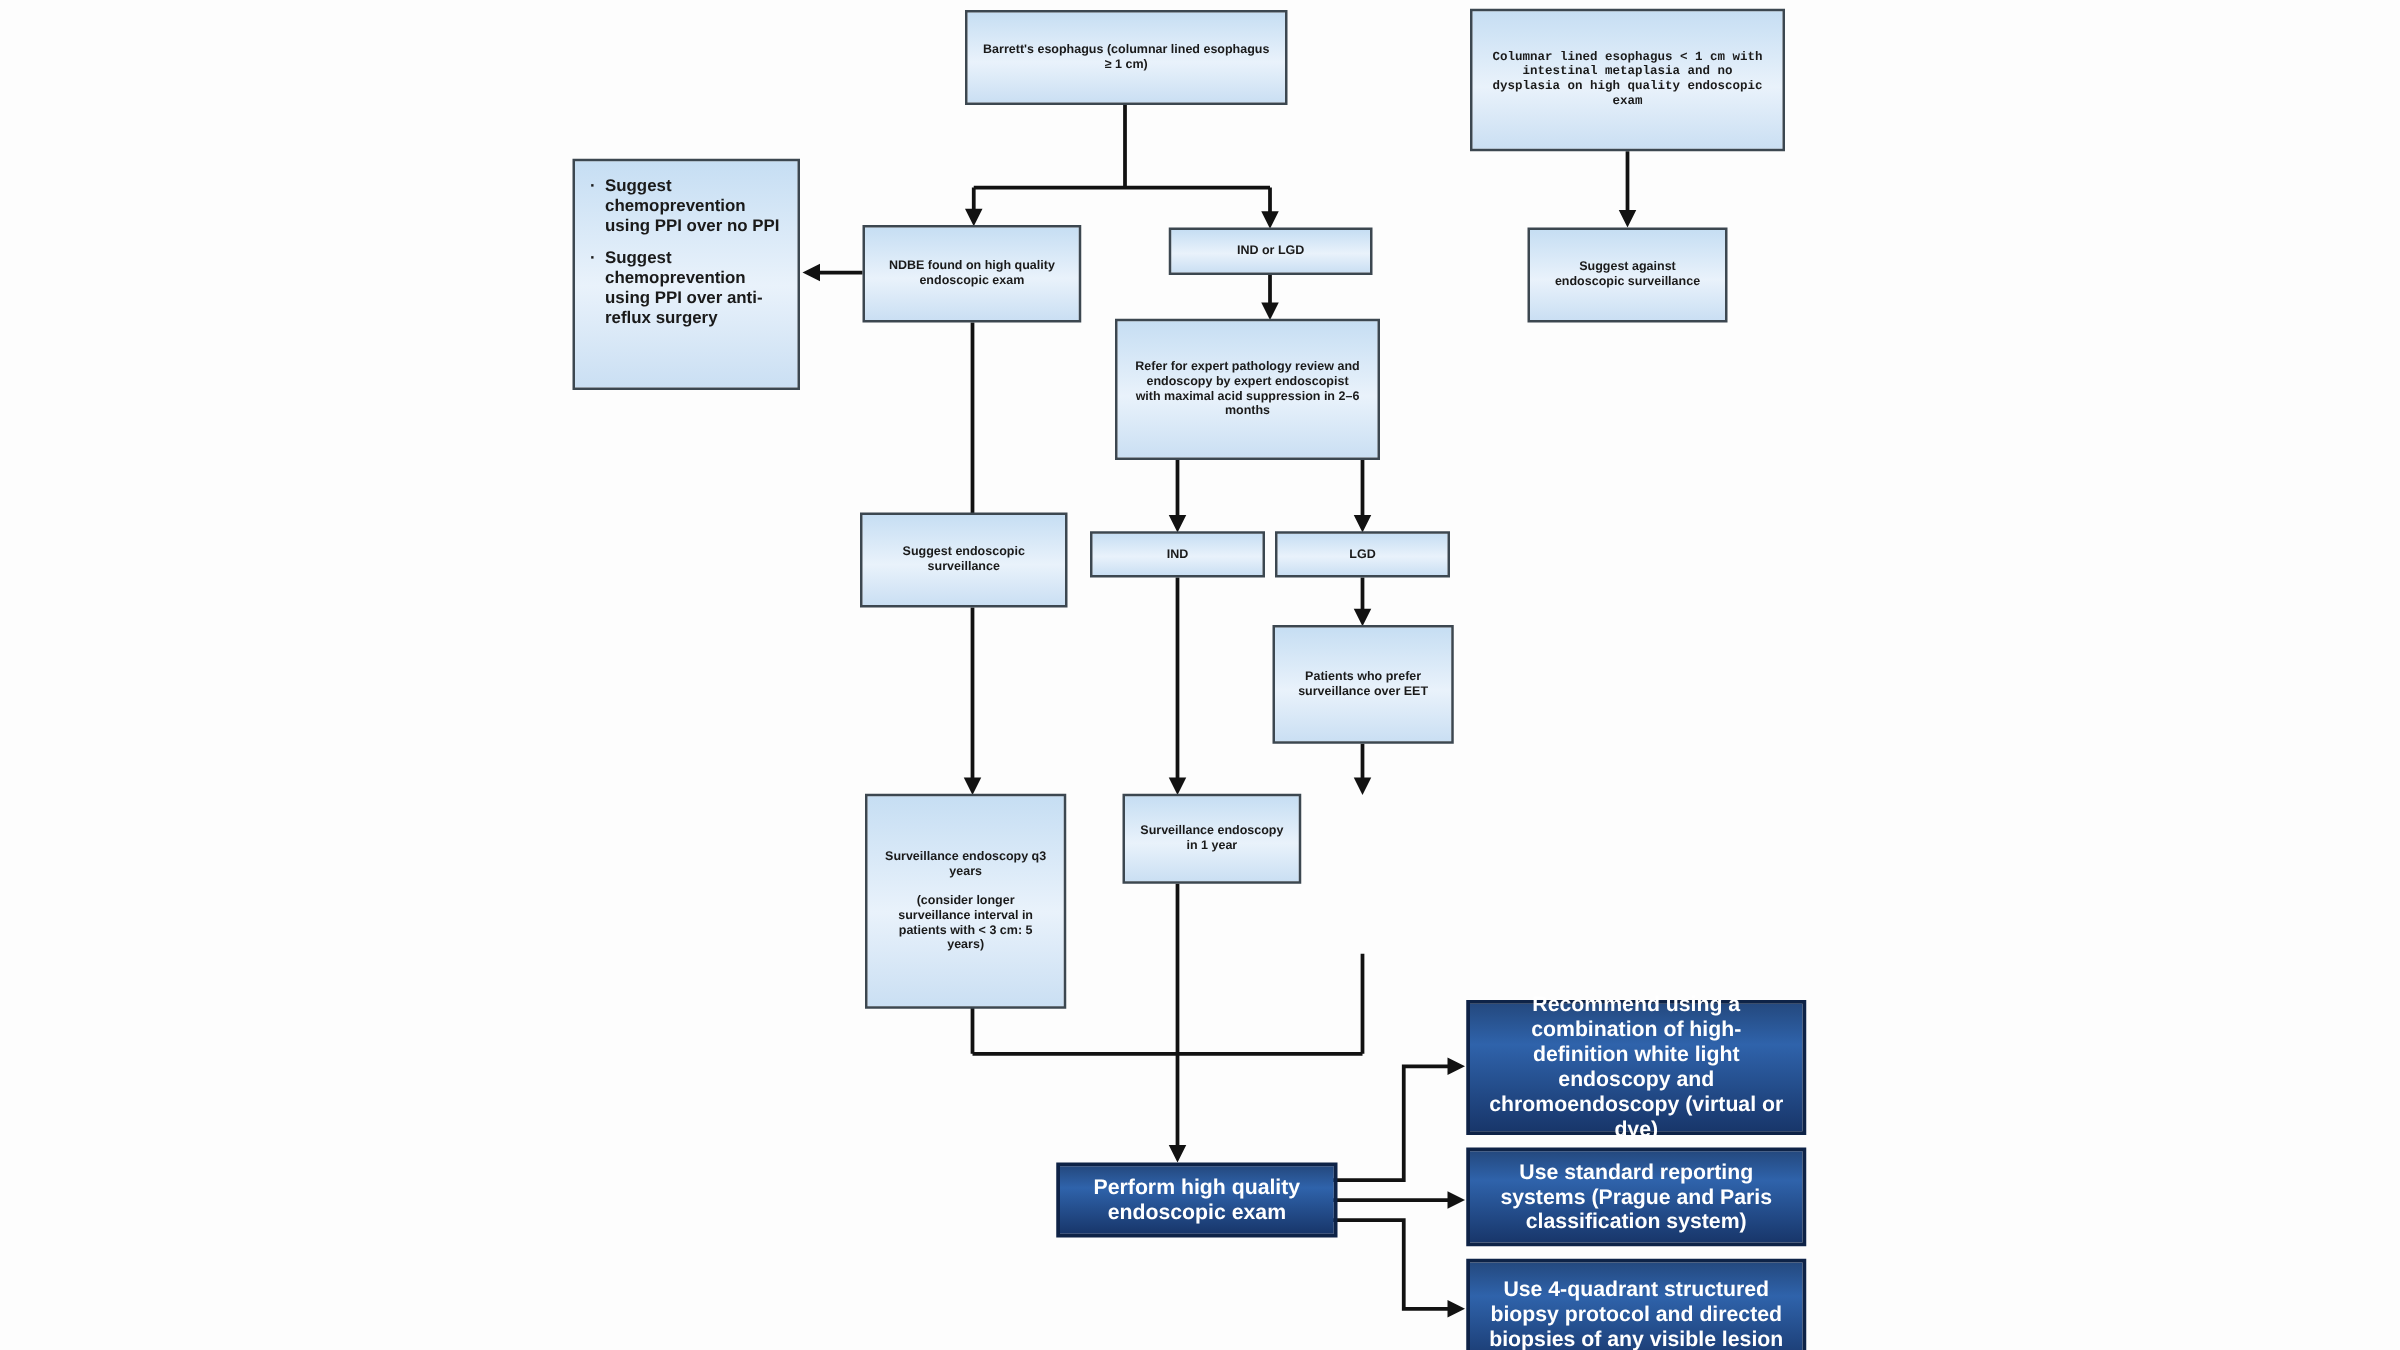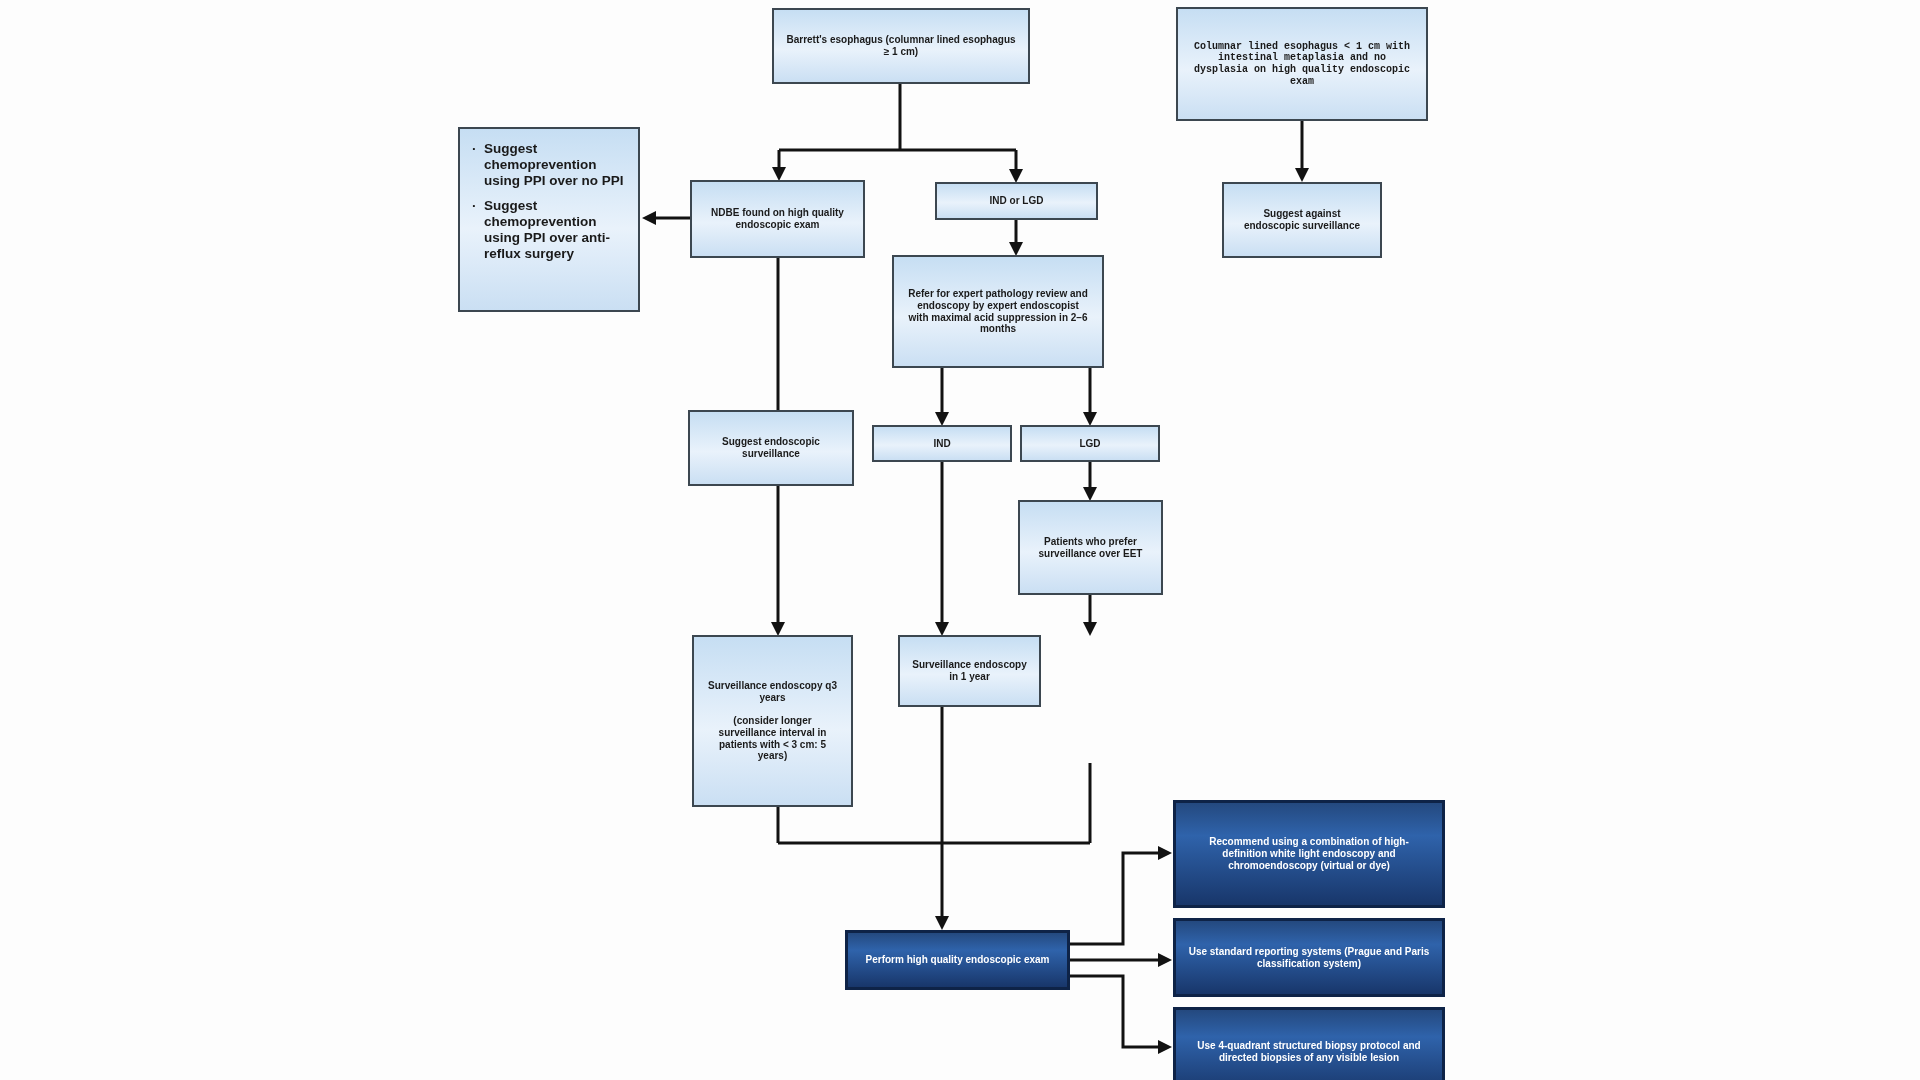--- a/index.html
+++ b/index.html
@@ -22,21 +22,21 @@
     text-align:center;font-weight:bold;color:var(--text-dark);
     font-size:10px;line-height:1.17;padding:8px 12px;
   }
   .box.light{
     background:linear-gradient(180deg,var(--light-top) 0%,var(--light-mid) 55%,var(--light-bottom) 100%);
     border:2px solid var(--light-border);
   }
   .box.dark{
     background:linear-gradient(180deg,var(--dark-top) 0%,var(--dark-mid) 32%,var(--dark-bottom) 100%);
     border:3px solid var(--dark-border);
-    color:var(--text-light);font-size:10px;
+    color:var(--text-light);font-size:17px;
   }
   .box.bullets{justify-content:flex-start;text-align:left;font-size:13.5px;padding:12px 10px 10px 12px;}
   .bullet-item{display:flex;margin-bottom:10px;}
   .bullet-item .dot{flex:0 0 12px;}
   .para + .para{margin-top:12px;}
   svg.connectors{position:absolute;left:0;top:0;}
 </style>
 </head>
 <body>
 

